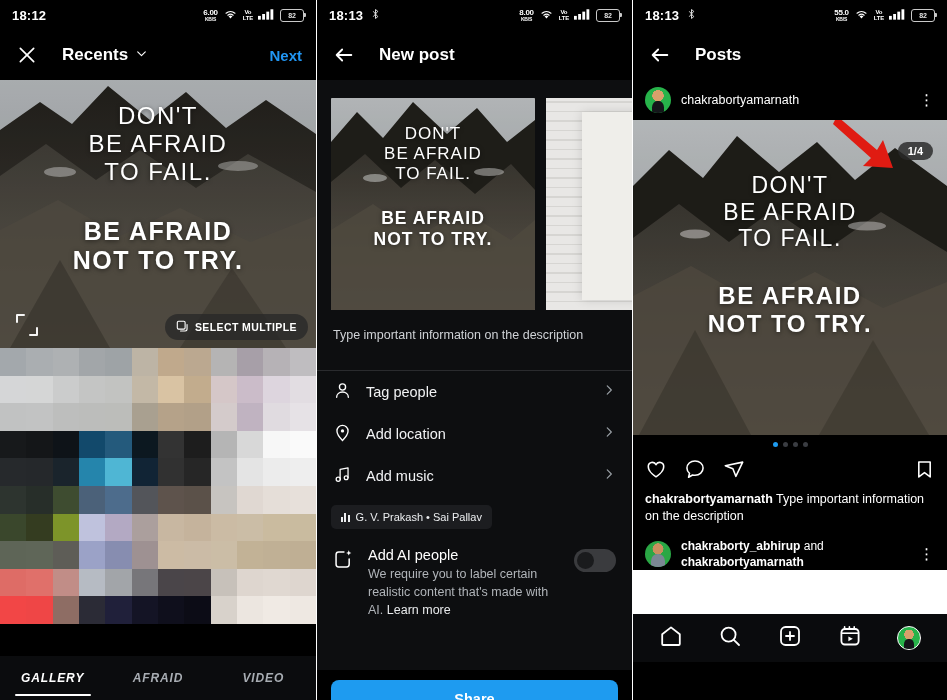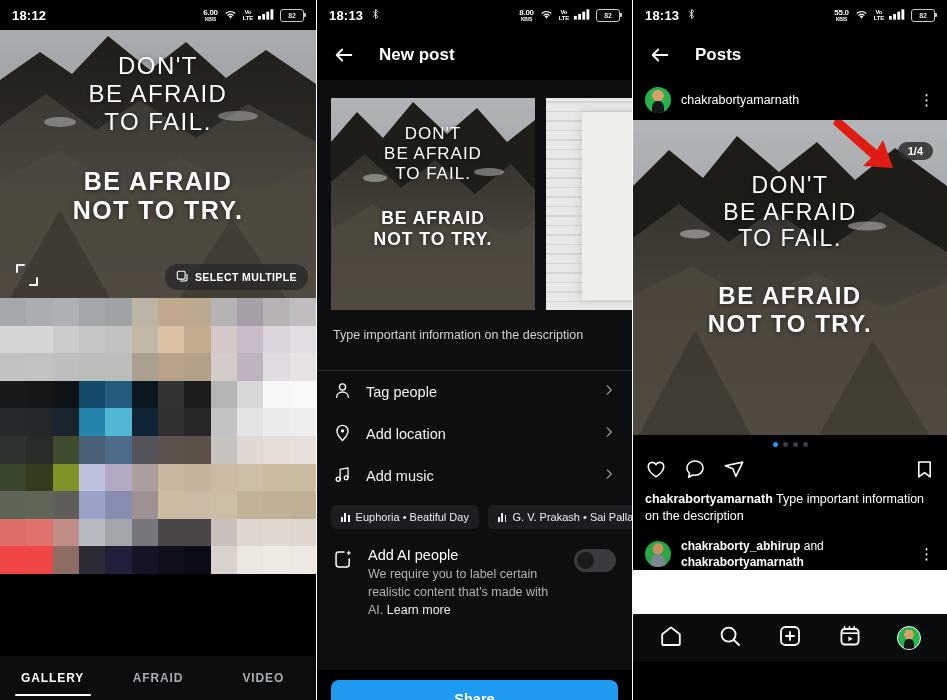--- a/index.html
+++ b/index.html
@@ -38,21 +38,21 @@
   .q-thin{font-weight:300;font-size:24px;line-height:1.16;text-shadow:0 1px 4px rgba(0,0,0,.5);}
   .q-bold{font-weight:700;font-size:25px;line-height:1.16;margin-top:32px;text-shadow:0 1px 5px rgba(0,0,0,.55);}
   .expand{position:absolute;left:14px;bottom:10px;width:26px;height:26px;opacity:.95;}
   .selmul{position:absolute;right:8px;bottom:8px;background:rgba(40,40,40,.78);border-radius:16px;height:26px;display:flex;align-items:center;gap:6px;padding:0 11px;color:#fff;font-size:10.5px;font-weight:600;letter-spacing:.4px;cursor:pointer;}
 
   
   .thumbgrid{display:grid;grid-template-columns:repeat(12,1fr);width:316px;height:276px;}
   .thumbgrid div{width:100%;height:100%;}
 
   .tabbar{position:absolute;left:0;bottom:0;width:316px;height:44px;background:#0b0c0e;display:flex;align-items:center;}
-  .tab{flex:1;text-align:center;font-size:12px;letter-spacing:.9px;font-weight:700;color:#a8adb3;cursor:pointer;position:relative;}
+  .tab{flex:1;text-align:center;font-size:12px;letter-spacing:.9px;font-weight:700;color:#a8adb3;cursor:pointer;position:relative;font-style:italic;}
   .tab.active{color:#fff;}
   .tab.active:after{content:"";position:absolute;left:14%;right:14%;bottom:-11px;height:2.5px;background:#fff;border-radius:2px;}
 
   
   .p2 .body{background:#0d0e10;height:650px;position:relative;}
   .carousel{display:flex;gap:11px;padding:18px 14px 0 14px;box-sizing:border-box;}
   .cimg{width:204px;height:212px;flex:none;position:relative;overflow:hidden;background:#2b2b28;border-radius:1px;}
   .cimg2{width:185px;height:212px;flex:none;overflow:hidden;background:#e9e9e7;position:relative;}
   .cq{position:absolute;left:0;right:0;top:26px;text-align:center;color:#fff;letter-spacing:1px;}
   .cq .t{font-weight:300;font-size:17px;line-height:1.18;text-shadow:0 1px 4px rgba(0,0,0,.5);}
@@ -153,20 +153,34 @@
               <rect x="8.8" y="3.5" width="3" height="8.5" fill="#fff"></rect>
               <rect x="13.2" y="1" width="3" height="11" fill="#fff"></rect>
             </svg>
         </span>
         <span class="bat">
             <span>82</span>
           </span>
       </div>
     </div>
 
+    <div class="appbar">
+      <div class="ic-btn">
+        <svg width="20" height="20" viewBox="0 0 24 24">
+            <path d="M4 4L20 20M20 4L4 20" stroke="#fff" stroke-width="2" stroke-linecap="round"></path>
+          </svg>
+      </div>
+      <span class="title" style="margin-left:22px">Recents</span>
+      <span class="chev-d">
+        <svg width="13" height="13" viewBox="0 0 24 24">
+            <path d="M5 9l7 7 7-7" stroke="#fff" stroke-width="2.1" fill="none" stroke-linecap="round" stroke-linejoin="round"></path>
+          </svg>
+      </span>
+      <span class="next">Next</span>
+    </div>
 
     <div class="preview">
       <svg class="mountain" width="316" height="268" viewBox="0 0 316 268" preserveAspectRatio="none">
         <defs>
           <linearGradient id="sky1" x1="0" y1="0" x2="0" y2="1">
               <stop offset="0" stop-color="#c9cdd0"></stop>
               <stop offset="1" stop-color="#9fa5a8"></stop>
             </linearGradient>
           <linearGradient id="rk1" x1="0" y1="0" x2="0" y2="1">
               <stop offset="0" stop-color="#4a4740"></stop>
@@ -480,28 +494,20 @@
         </span>
         <span class="lbl">Add music</span>
         <span class="chev">
           <svg width="14" height="14" viewBox="0 0 24 24">
               <path d="M9 5l7 7-7 7" stroke="#9aa0a6" stroke-width="2" fill="none" stroke-linecap="round" stroke-linejoin="round"></path>
             </svg>
         </span>
       </div>
 
       <div class="chips">
-        <div class="chip">
-          <span class="bars">
-              <i style="height:5px"></i>
-              <i style="height:9px"></i>
-              <i style="height:6.5px"></i>
-            </span>
-          <span>Euphoria • Beatiful Day</span>
-        </div>
         <div class="chip fade">
           <span class="bars">
               <i style="height:5px;background:#eceef0"></i>
               <i style="height:9px;background:#eceef0"></i>
               <i style="height:6.5px;background:#eceef0"></i>
             </span>
           <span style="color:#eceef0">G. V. Prakash • Sai Pallav</span>
         </div>
       </div>
 

